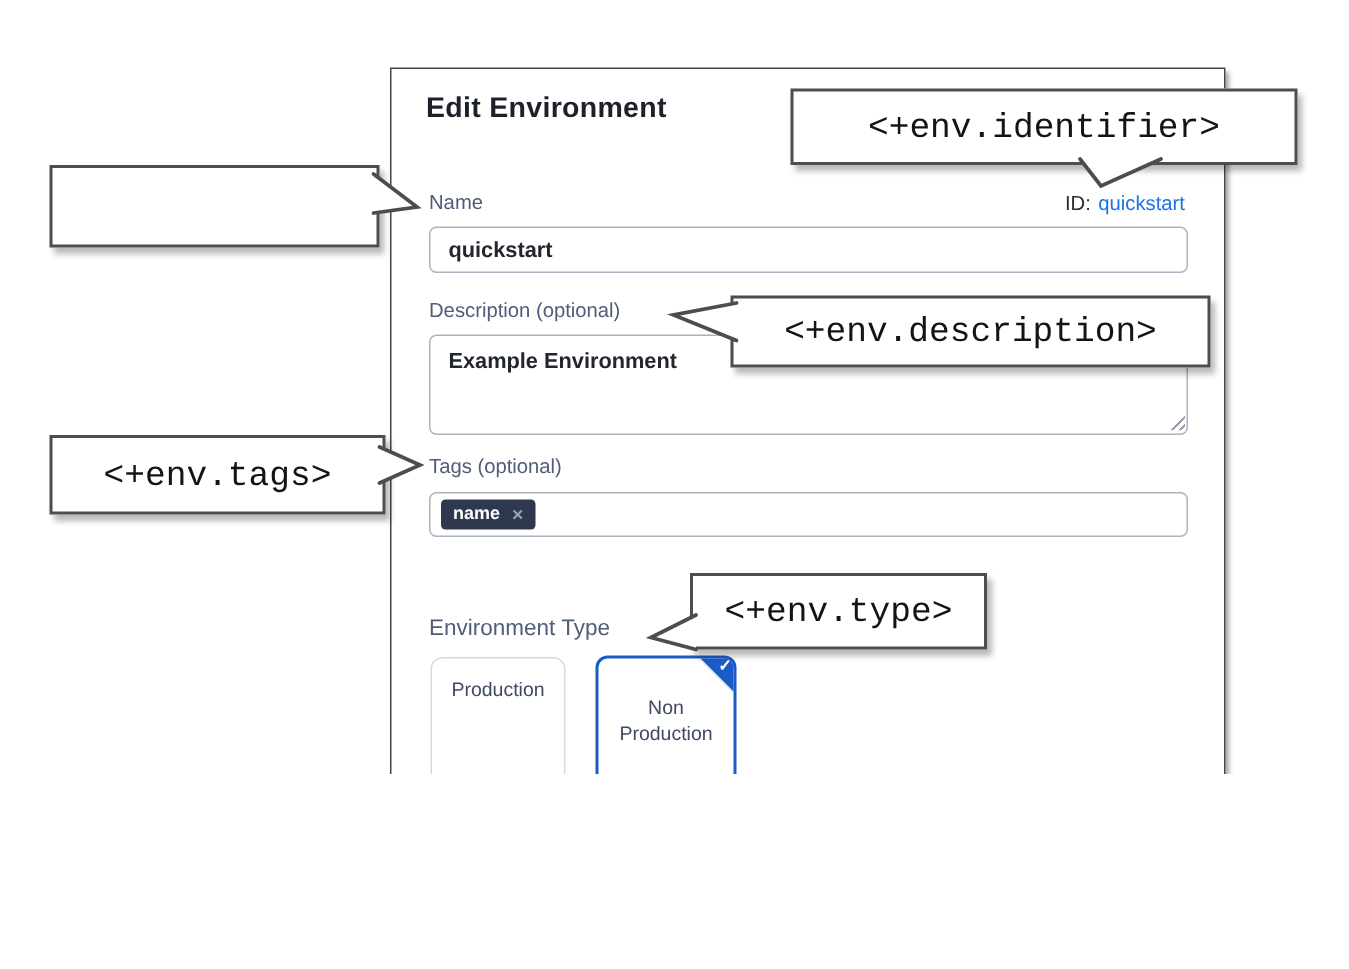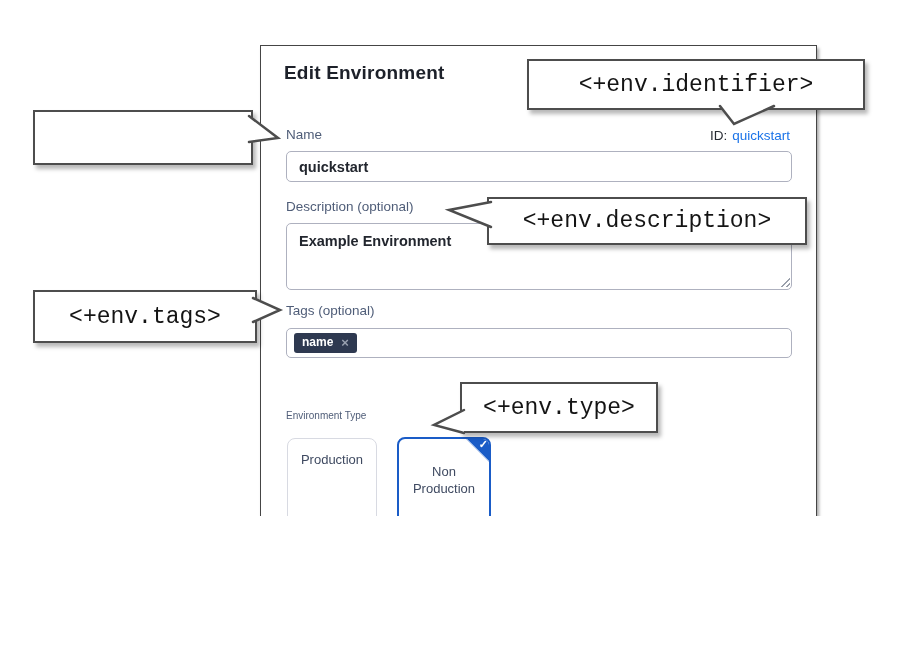--- a/index.html
+++ b/index.html
@@ -21,21 +21,21 @@
 
   .dlg-title {
     left: 23px; top: 16px; font-size: 19px; font-weight: bold;
     color: #1d212a; letter-spacing: 0.2px;
   }
 
   .field-label { font-size: 13.5px; font-weight: 500; color: #4f5d78; }
   .name-label { left: 25px; top: 81px; }
   .desc-label { left: 25px; top: 153px; }
   .tags-label { left: 25px; top: 257px; }
-  .env-label  { left: 25px; top: 364px; font-size: 10px; }
+  .env-label  { left: 25px; top: 364px; font-size: 15px; }
 
   .id-line { right: 26px; top: 82px; font-size: 13.5px; display: flex; gap: 5px; }
   .id-prefix { color: #272b33; font-weight: 500; }
   .id-link { color: #1a73e8; text-decoration: none; font-weight: 500; cursor: pointer; }
 
   .text-input {
     border: 1px solid #aeb1bf; border-radius: 5px; background: #fff;
     font-family: "Liberation Sans", sans-serif;
     font-size: 14.5px; font-weight: bold; color: #22262e;
   }

